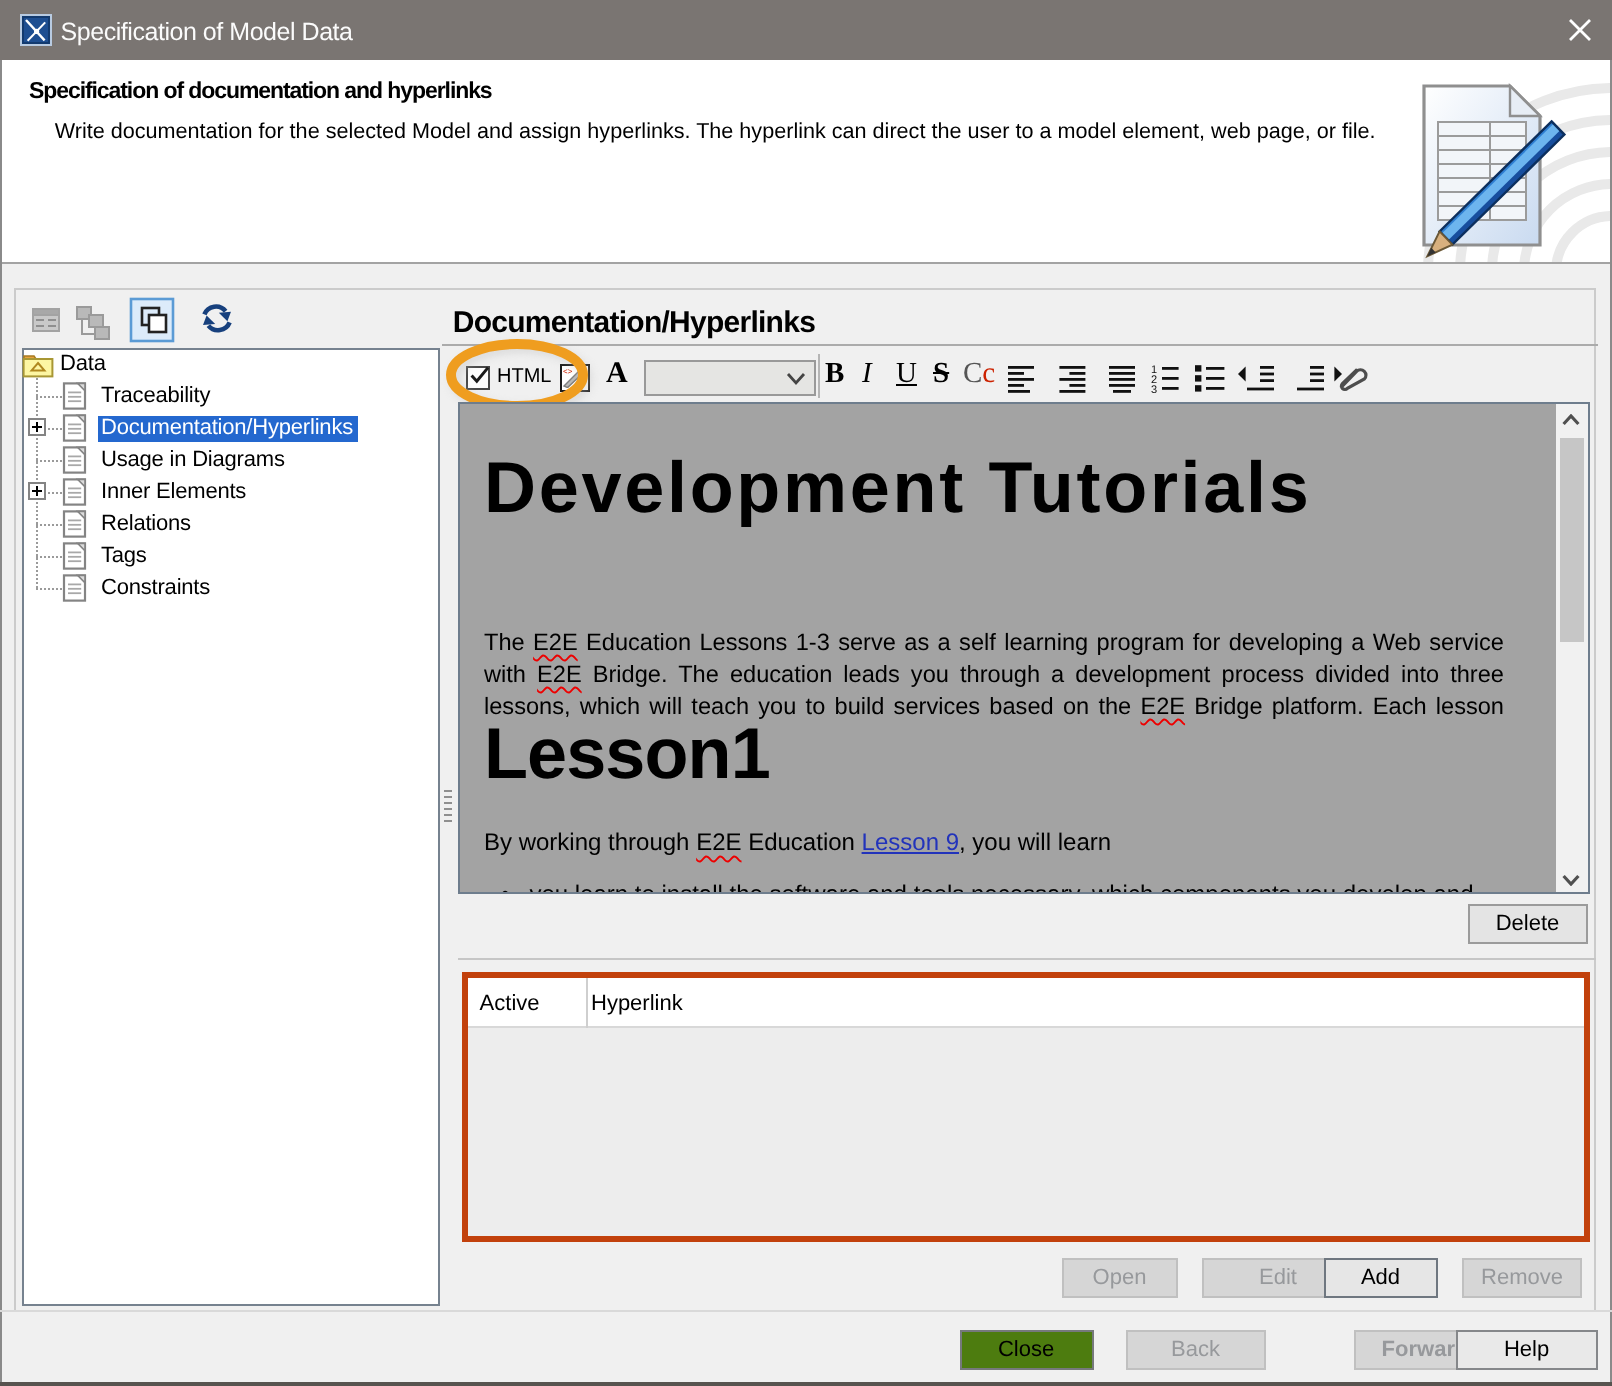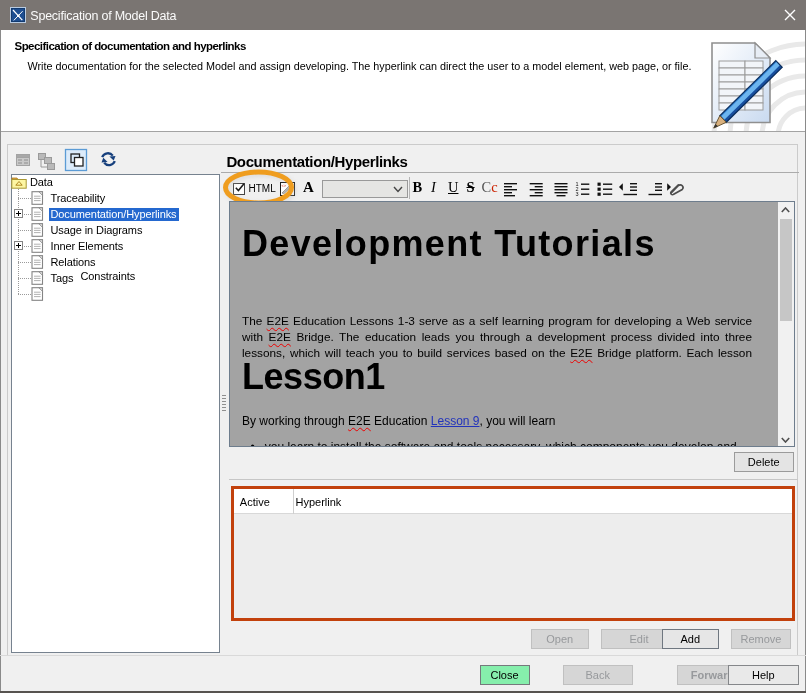--- a/index.html
+++ b/index.html
@@ -69,21 +69,21 @@
       <polygon points="165.8,29.7 172.2,36.3 116.2,91.3 109.8,84.7" fill="#2f7fd2"></polygon>
       <polygon points="169,33 172.2,36.3 116.2,91.3 113,88" fill="#174e9e"></polygon>
       <polygon points="166.9,30.8 170.1,34.1 114.1,89.1 110.9,85.8" fill="#6db5ee"></polygon>
       <polygon points="165.8,29.7 172.2,36.3 116.2,91.3 109.8,84.7" fill="none" stroke="#0c2f5e" stroke-width="1.2"></polygon>
       <polygon points="116.2,91.3 109.8,84.7 103.7,97.1" fill="#d8b07e" stroke="#6b5836" stroke-width="1"></polygon>
       <polygon points="103.7,97.1 107.9,95.2 105.6,92.9" fill="#333333"></polygon>
     </g>
   </g>
 </svg>
 <div class="abs" style="left:14.5px;top:40.3px;line-height:13px;font-size:11.5px;font-weight:bold;letter-spacing:-0.54px;color:#000;">Specification of documentation and hyperlinks</div>
-<div class="abs" style="left:27.4px;top:59.9px;line-height:12px;font-size:10.8px;color:#000;">Write documentation for the selected Model and assign developing. The hyperlink can direct the user to a model element, web page, or file.</div>
+<div class="abs" style="left:27.4px;top:59.9px;line-height:12px;font-size:10.8px;color:#000;">Write documentation for the selected Model and assign hyperlinks. The hyperlink can direct the user to a model element, web page, or file.</div>
 
 <div class="abs" style="left:6.5px;top:144px;width:791.5px;height:511.5px;border:1px solid #cbcbcb;box-sizing:border-box;"></div>
 
 <svg class="abs" style="left:14px;top:147px;" width="108" height="26" viewBox="0 0 108 26">
 
   <g stroke="#a3a3a3" fill="none" stroke-width="1">
     <rect x="2.5" y="7.5" width="13" height="11" fill="#c9c9c9"></rect>
     <rect x="2.5" y="7.5" width="13" height="3" fill="#a8a8a8"></rect>
     <line x1="4" y1="13" x2="8" y2="13" stroke="#8f8f8f"></line>
       <line x1="10" y1="13" x2="14" y2="13" stroke="#8f8f8f"></line>
@@ -217,21 +217,21 @@
   </svg>
 
 <div class="abs" style="left:30px;top:175.5px;line-height:13px;font-size:11px;letter-spacing:-0.1px;color:#000;">Data</div>
 <div class="abs" style="left:50.5px;top:191.5px;line-height:13px;font-size:11px;letter-spacing:-0.1px;color:#000;">Traceability</div>
 <div class="abs" style="left:48.5px;top:207.5px;width:130px;height:13px;background:#2468cf;"></div>
 <div class="abs" style="left:50.5px;top:207.5px;line-height:13px;font-size:11px;letter-spacing:-0.1px;color:#fff;">Documentation/Hyperlinks</div>
 <div class="abs" style="left:50.5px;top:223.5px;line-height:13px;font-size:11px;letter-spacing:-0.1px;color:#000;">Usage in Diagrams</div>
 <div class="abs" style="left:50.5px;top:239.5px;line-height:13px;font-size:11px;letter-spacing:-0.1px;color:#000;">Inner Elements</div>
 <div class="abs" style="left:50.5px;top:255.5px;line-height:13px;font-size:11px;letter-spacing:-0.1px;color:#000;">Relations</div>
 <div class="abs" style="left:50.5px;top:271.5px;line-height:13px;font-size:11px;letter-spacing:-0.1px;color:#000;">Tags</div>
-<div class="abs" style="left:50.5px;top:270px;line-height:13px;font-size:11px;letter-spacing:-0.1px;color:#000;margin-left:30px;">Constraints</div>
+<div class="abs" style="left:50.5px;top:288px;line-height:13px;font-size:11px;letter-spacing:-0.1px;color:#000;">Constraints</div>
 
 <div class="abs" style="left:221.5px;top:394.5px;width:4px;height:17px;background-image:repeating-linear-gradient(to bottom,#8f8f8f 0 1px,transparent 1px 3px);"></div>
 
 <div class="abs" style="left:226.4px;top:154.7px;line-height:14px;font-size:15px;font-weight:bold;letter-spacing:-0.37px;color:#000;">Documentation/Hyperlinks</div>
 <div class="abs" style="left:220.5px;top:171.8px;width:578px;height:1px;background:#ababab;"></div>
 
 <div class="abs" style="left:233px;top:183px;width:9.6px;height:9.6px;background:#fdfdfd;border:1.4px solid #454545;"></div>
 <svg class="abs" style="left:234px;top:181.5px;" width="12" height="12" viewBox="0 0 12 12">
   <path d="M1.8 5.8 L4.4 8.6 L10 1.8" stroke="#1a1a1a" stroke-width="1.5" fill="none"></path>
 </svg>
@@ -350,16 +350,16 @@
   <div style="position:absolute;left:5.8px;top:6px;font-size:11px;line-height:14px;">Active</div>
   <div style="position:absolute;left:61.5px;top:6px;font-size:11px;line-height:14px;">Hyperlink</div>
 </div>
 
 <div class="btn dis" style="left:530.5px;top:628.5px;width:58.5px;">Open</div>
 <div class="btn dis" style="left:601px;top:628.5px;width:76px;">Edit</div>
 <div class="btn" style="left:661.5px;top:628.5px;width:57.5px;border-color:#6f7780;background:#e6e6e6;">Add</div>
 <div class="btn dis" style="left:731px;top:628.5px;width:60px;">Remove</div>
 
 <div class="abs" style="left:0;top:655.3px;width:806px;height:1px;background:#d9d9d9;"></div>
-<div class="btn" style="left:479.5px;top:664.5px;width:50px;border-color:#76797c;background:#86efac;">Close</div>
+<div class="btn" style="left:479.5px;top:664.5px;width:67px;border-color:#76797c;background:#4d7c0f;">Close</div>
 <div class="btn dis" style="left:562.5px;top:664.5px;width:70.5px;">Back</div>
 <div class="btn dis" style="left:677px;top:664.5px;width:71px;font-weight:bold;">Forward</div>
 <div class="btn" style="left:728px;top:664.5px;width:70.5px;border-color:#85878a;">Help</div>
 
 </body></html>

